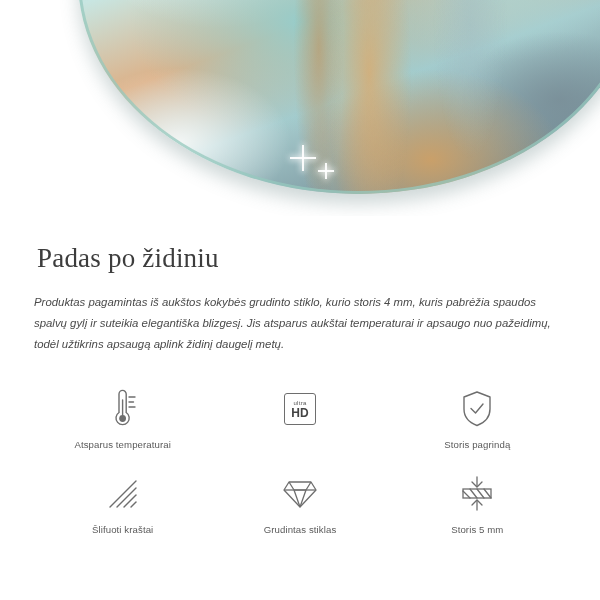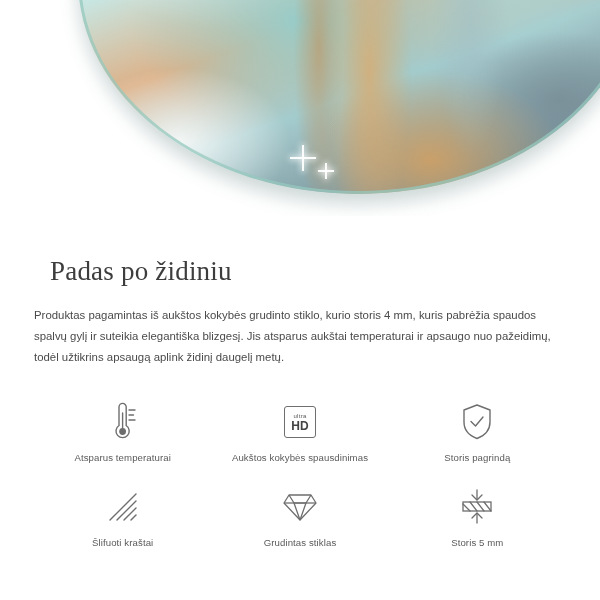--- a/index.html
+++ b/index.html
@@ -100,34 +100,35 @@
   .content {
     position: relative;
     padding: 0 34px;
   }
   .title {
     font-family: "Liberation Serif", serif;
     font-size: 27px;
     line-height: 1.30;
     color: #3d3d3d;
     font-weight: 400;
-    margin: 16px;
+    margin: 3px;
     padding-top: 22px;
     letter-spacing: 0.2px;
   }
   .title .line2 {
     display: block;
   }
   .body-copy {
     margin: 16px 0 0 0;
     font-size: 11.4px;
     line-height: 1.85;
     color: #4a4a4a;
     max-width: 536px;
     text-align: left;
+    font-style: italic;
   }
 
   
   .features {
     margin-top: 26px;
     display: grid;
     grid-template-columns: repeat(3, 1fr);
     row-gap: 6px;
   }
   .feature {
@@ -208,21 +209,20 @@
         <div class="feature-label">Atsparus temperaturai</div>
       </div>
 
       <div class="feature">
         <div class="feature-icon">
           <div class="ultrahd-badge">
             <span class="u1">ultra</span>
             <span class="u2">HD</span>
           </div>
         </div>
-        <div class="feature-label">Aukštos kokybės spausdinimas</div>
       </div>
 
       <div class="feature">
         <div class="feature-icon">
           <svg width="36" height="42" viewBox="0 0 36 42" fill="none" stroke="#6e6e6e" stroke-width="1.4" stroke-linejoin="round" stroke-linecap="round">
             <path d="M18 4 L31 9 V21 C31 29.5 25.2 34.8 18 37.5 C10.8 34.8 5 29.5 5 21 V9 Z"></path>
             <polyline points="12,20.5 16.5,25 24,16"></polyline>
           </svg>
         </div>
         <div class="feature-label">Storis pagrindą</div>

